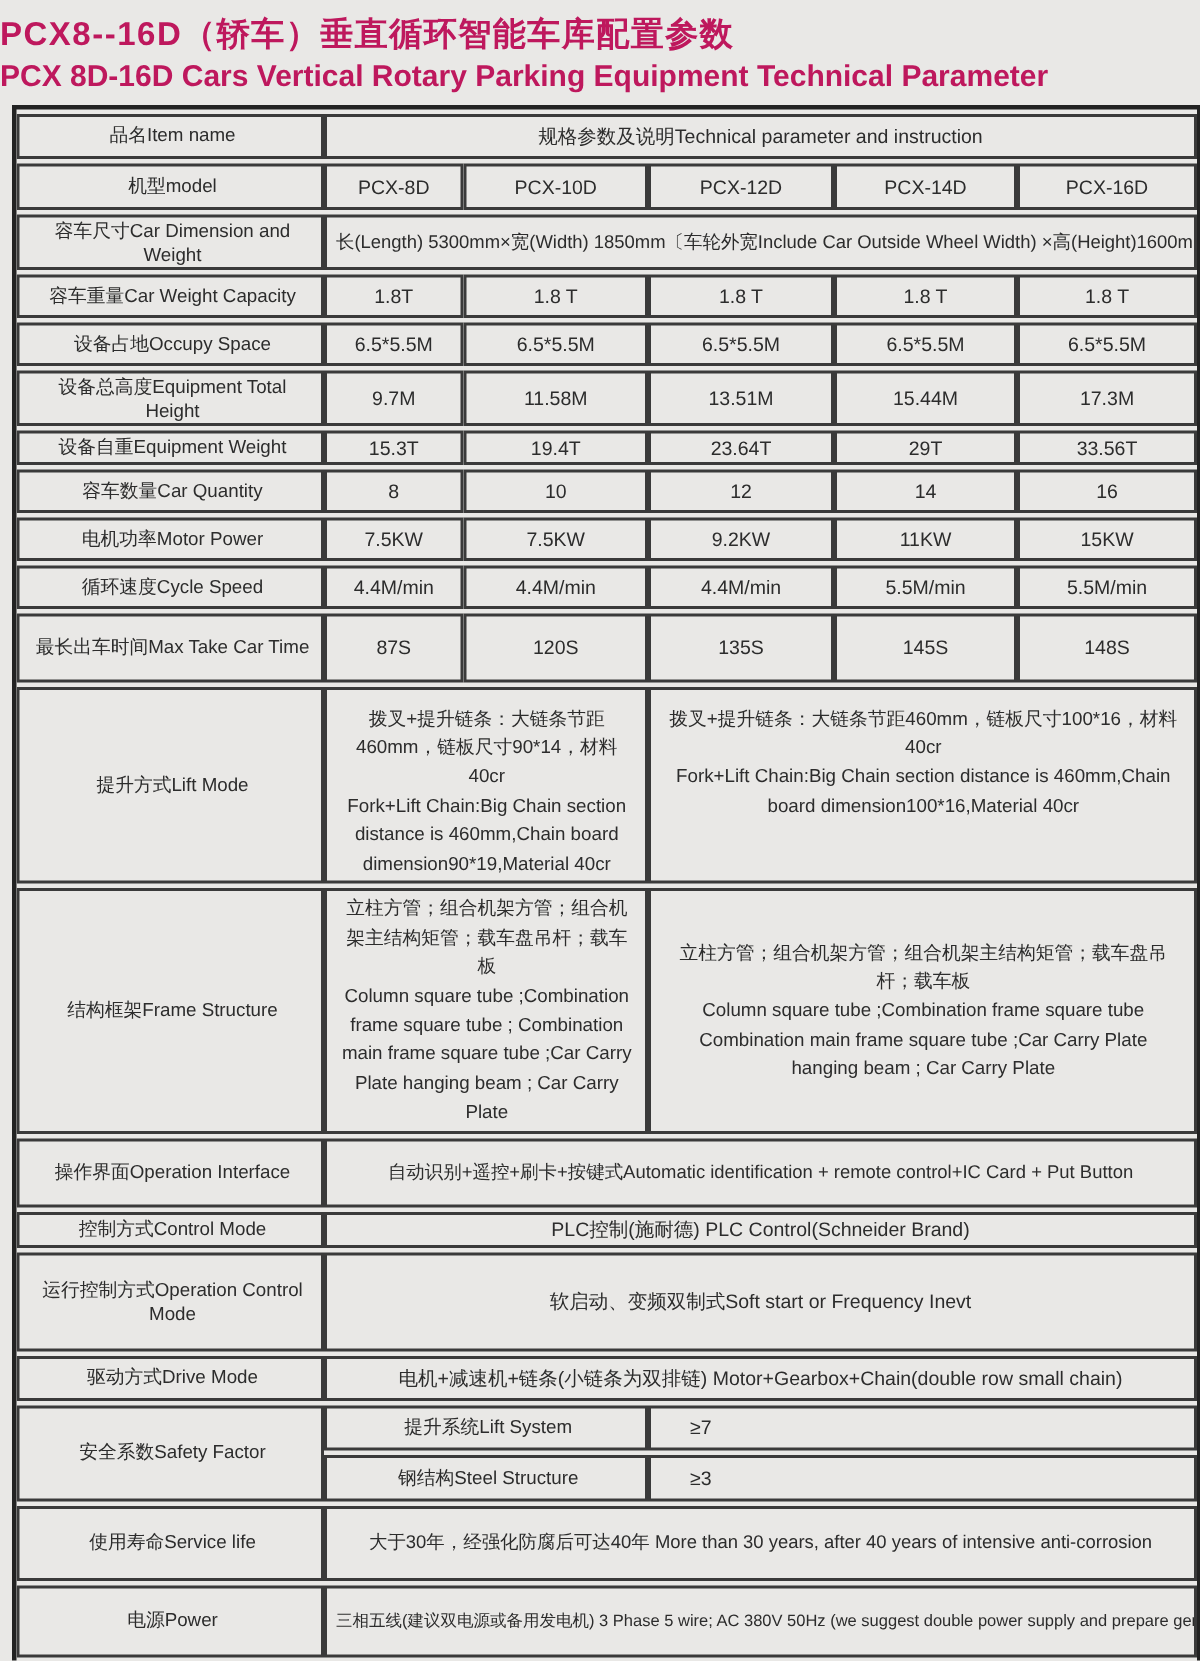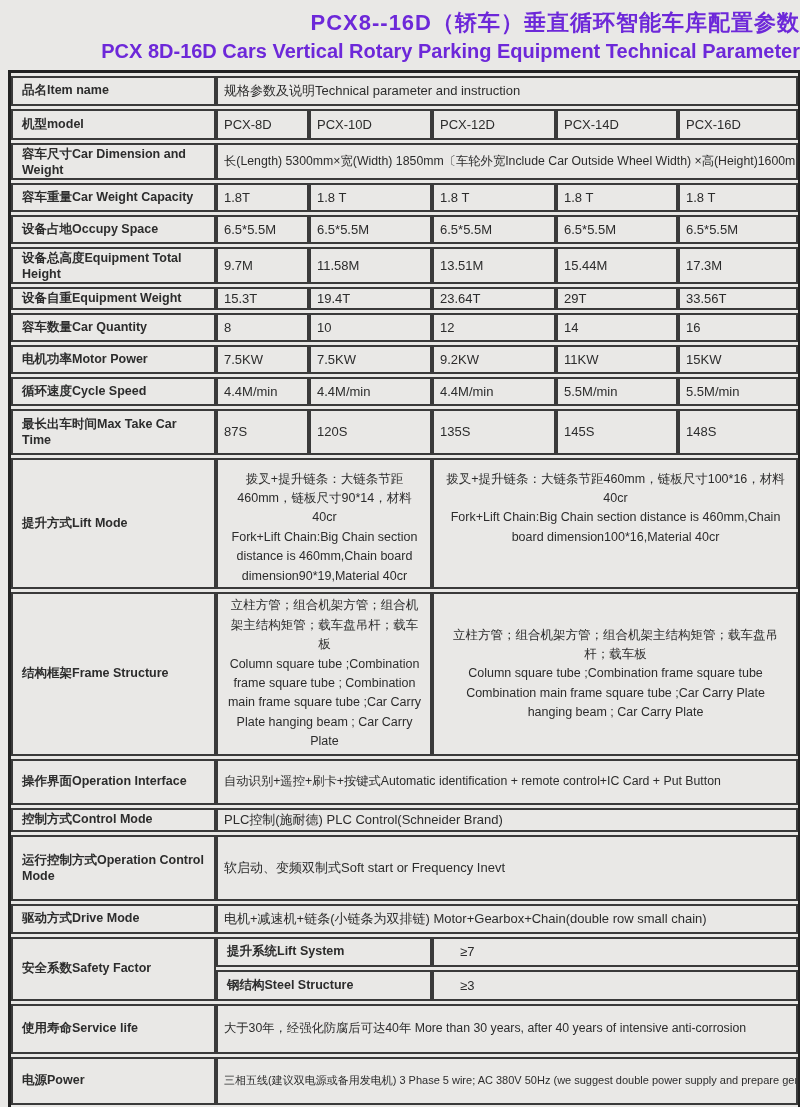--- a/index.html
+++ b/index.html
@@ -4,42 +4,42 @@
 <style>
   html,body{margin:0;padding:0;}
   body{
     width:800px;height:1107px;
     background:#e9e8e6;
     font-family:"Liberation Sans","DejaVu Sans",sans-serif;
     color:#2c2c2c;
     -webkit-font-smoothing:antialiased;
   }
   .page{width:800px;height:1107px;overflow:hidden;position:relative;}
-  .title-block{padding-top:8px;text-align:right;color:#6d28d9;}
+  .title-block{padding-top:8px;text-align:left;color:#be185d;}
   .title-zh{font-size:22px;font-weight:bold;letter-spacing:1px;line-height:1.35;}
   .title-en{font-size:20px;font-weight:bold;line-height:1.3;}
   table.spec-table{
     border-collapse:separate;
     border-spacing:0 3px;
     table-layout:fixed;
     width:787px;
     margin:6px 0 0 8px;
     border:3px solid #222;
     background:transparent;
   }
   td{
     border:2px solid #3a3a3a;
     padding:1px 6px;
     font-size:13px;
     overflow:hidden;
     vertical-align:middle;
     background:#e9e8e6;
   }
-  td.lbl{text-align:left;padding-left:9px;font-size:12.5px;font-weight:bold;}
-  td.ctr{text-align:left;}
+  td.lbl{text-align:center;padding-left:9px;font-size:12.5px;}
+  td.ctr{text-align:center;}
   td.top{vertical-align:top;padding-top:10px;}
   td.block{text-align:center;padding-left:9px;padding-right:8px;line-height:1.55;font-size:12.5px;}
   td.nowrap{white-space:nowrap;}
   .fs12{font-size:12.3px;}
   .fs11{font-size:11px;}
   .fs115{font-size:11.7px;}
   td.geval{text-align:left;padding-left:26px;}
   .enline{display:block;}
 </style>
 </head>

